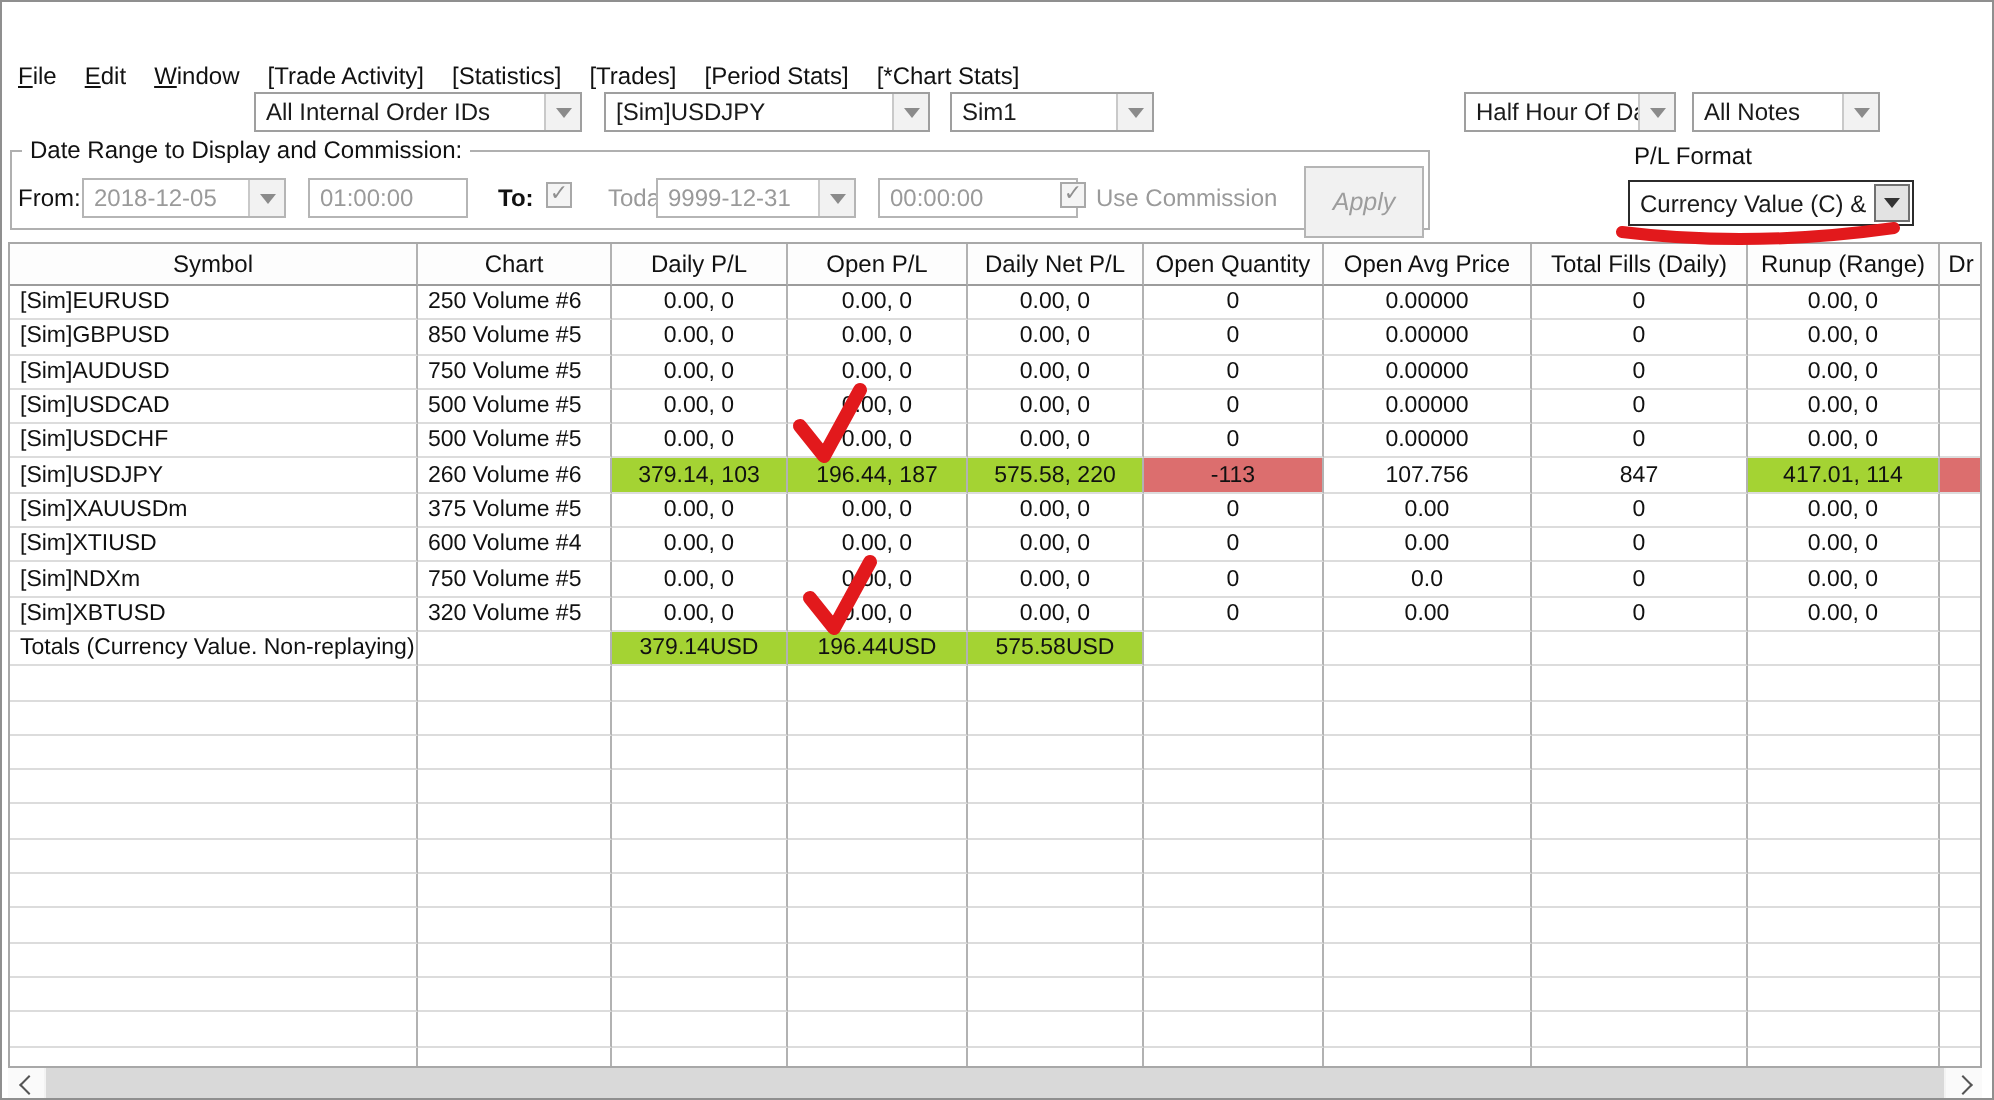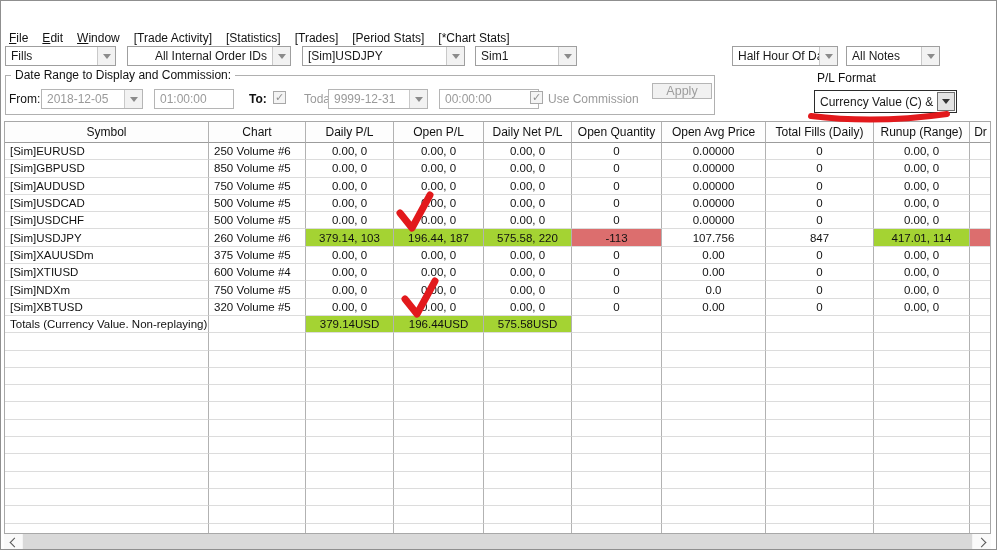--- a/index.html
+++ b/index.html
@@ -80,27 +80,21 @@
     <span class="menu-item accel">File</span>
     <span class="menu-item accel">Edit</span>
     <span class="menu-item accel">Window</span>
     <span class="menu-item">[Trade Activity]</span>
     <span class="menu-item">[Statistics]</span>
     <span class="menu-item">[Trades]</span>
     <span class="menu-item">[Period Stats]</span>
     <span class="menu-item">[*Chart Stats]</span>
   </div>
 
-  <div class="combo" style="left:4px;top:45px;width:111px;">
-    <span class="val">Fills</span>
-    <span class="arrowbox">
-        <span class="tri"></span>
-      </span>
-  </div>
-  <div class="combo" style="left:126px;top:45px;width:164px;text-align:right;">
+  <div class="combo" style="left:126px;top:45px;width:164px;">
     <span class="val">All Internal Order IDs</span>
     <span class="arrowbox">
         <span class="tri"></span>
       </span>
   </div>
   <div class="combo" style="left:301px;top:45px;width:163px;">
     <span class="val">[Sim]USDJPY</span>
     <span class="arrowbox">
         <span class="tri"></span>
       </span>
@@ -143,21 +137,21 @@
     <span class="val">9999-12-31</span>
     <span class="arrowbox">
         <span class="tri"></span>
       </span>
   </div>
   <div class="field" style="left:438px;top:88px;width:100px;">00:00:00</div>
 
   <div class="checkbox" style="left:529px;top:90px;"></div>
   <span class="lbl gray" style="left:547px;top:91px;">Use Commission</span>
 
-  <div class="btn" style="left:651px;top:82px;width:60px;height:16px;">Apply</div>
+  <div class="btn" style="left:651px;top:82px;width:60px;height:36px;font-style:italic;">Apply</div>
 
   <span class="lbl" style="left:816px;top:70px;">P/L Format</span>
   <div class="combo strong" style="left:813px;top:89px;width:143px;">
     <span class="val">Currency Value (C) &amp; T</span>
     <span class="arrowbox">
         <span class="tri"></span>
       </span>
   </div>
 
   <div class="tbl-wrap">

